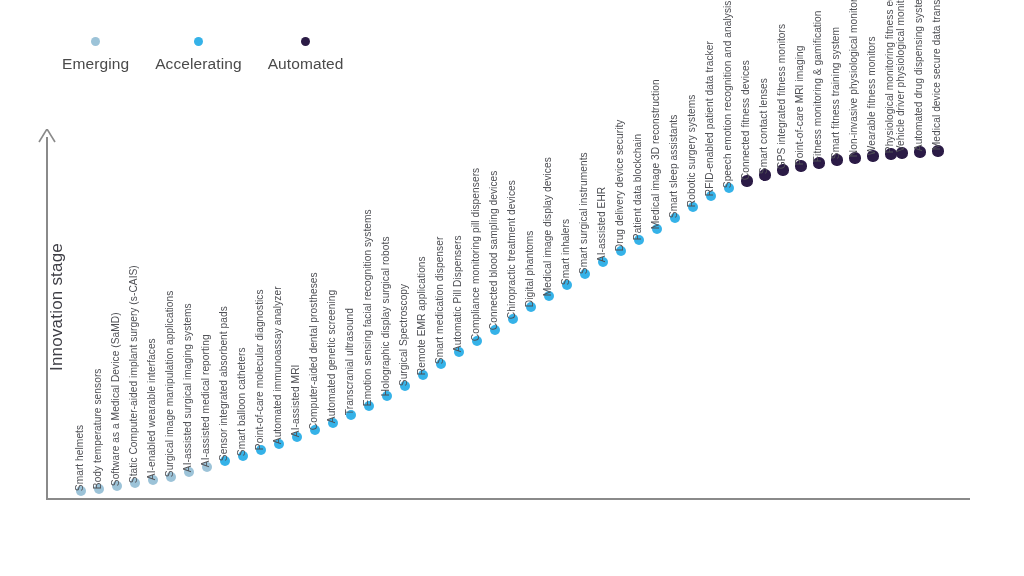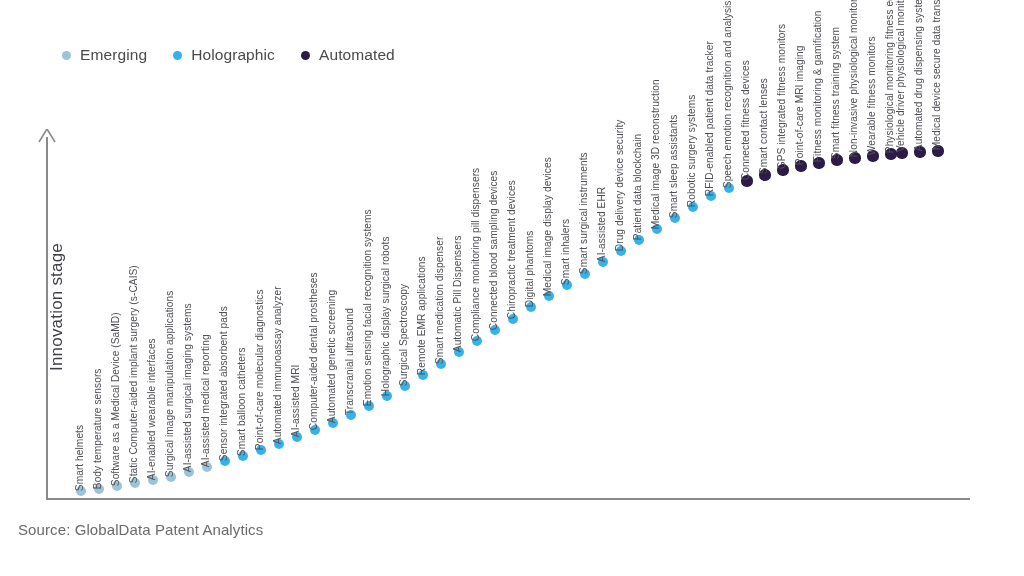--- a/index.html
+++ b/index.html
@@ -24,20 +24,21 @@
     top: 44px;
     display: flex;
     align-items: center;
     gap: 26px;
     height: 22px;
   }
   .legend-item {
     display: flex;
     align-items: center;
     gap: 9px;
+    flex-direction: column;
   }
   .legend-dot {
     width: 9px; height: 9px;
     border-radius: 50%;
     display: block;
   }
   .legend-label {
     font-size: 15.5px;
     color: #4a4a4a;
     letter-spacing: .1px;
@@ -123,21 +124,21 @@
 
 <div id="root">
 
   <div id="legend">
       <div class="legend-item">
         <span class="legend-dot" style="background: rgb(156, 195, 216);"></span>
         <span class="legend-label">Emerging</span>
       </div>
       <div class="legend-item">
         <span class="legend-dot" style="background: rgb(53, 178, 232);"></span>
-        <span class="legend-label">Holographic</span>
+        <span class="legend-label">Accelerating</span>
       </div>
       <div class="legend-item">
         <span class="legend-dot" style="background: rgb(43, 27, 70);"></span>
         <span class="legend-label">Automated</span>
       </div>
     </div>
 
   <div id="yaxis-line"></div>
   <svg id="yaxis-arrow" viewBox="0 0 18 14">
     <path d="M9 0 L17 13" stroke="#8a8a8a" stroke-width="1.6" fill="none"></path>
@@ -339,15 +340,14 @@
       <div class="point-group" style="left: 920px; top: 152px;">
         <span class="pt-dot" style="width: 11.2px; height: 11.2px; margin-left: -5.6px; margin-top: -5.6px; background: rgb(43, 27, 70);"></span>
         <span class="pt-label" style="left: 4px; top: -10.6px;">Automated drug dispensing systems</span>
       </div>
       <div class="point-group" style="left: 938px; top: 151px;">
         <span class="pt-dot" style="width: 11.2px; height: 11.2px; margin-left: -5.6px; margin-top: -5.6px; background: rgb(43, 27, 70);"></span>
         <span class="pt-label" style="left: 4px; top: -10.6px;">Medical device secure data transmission</span>
       </div>
     </div>
 
-  <div id="source">Source: GlobalData Patent Analytics</div>
 
 </div>
 
 </body></html>

